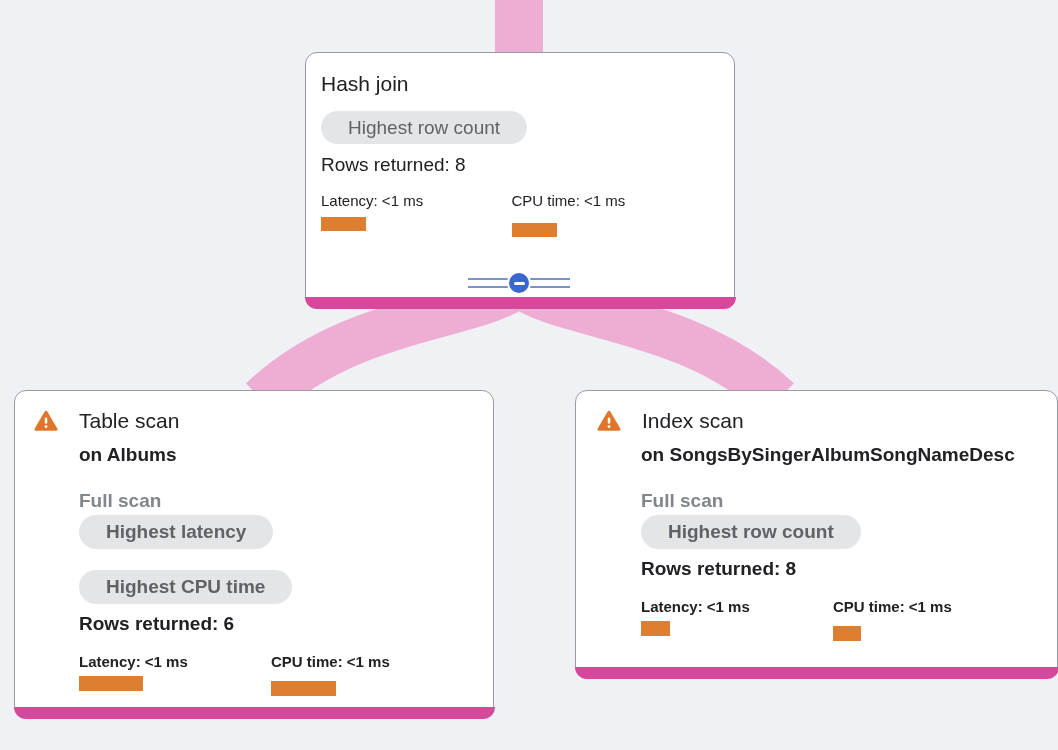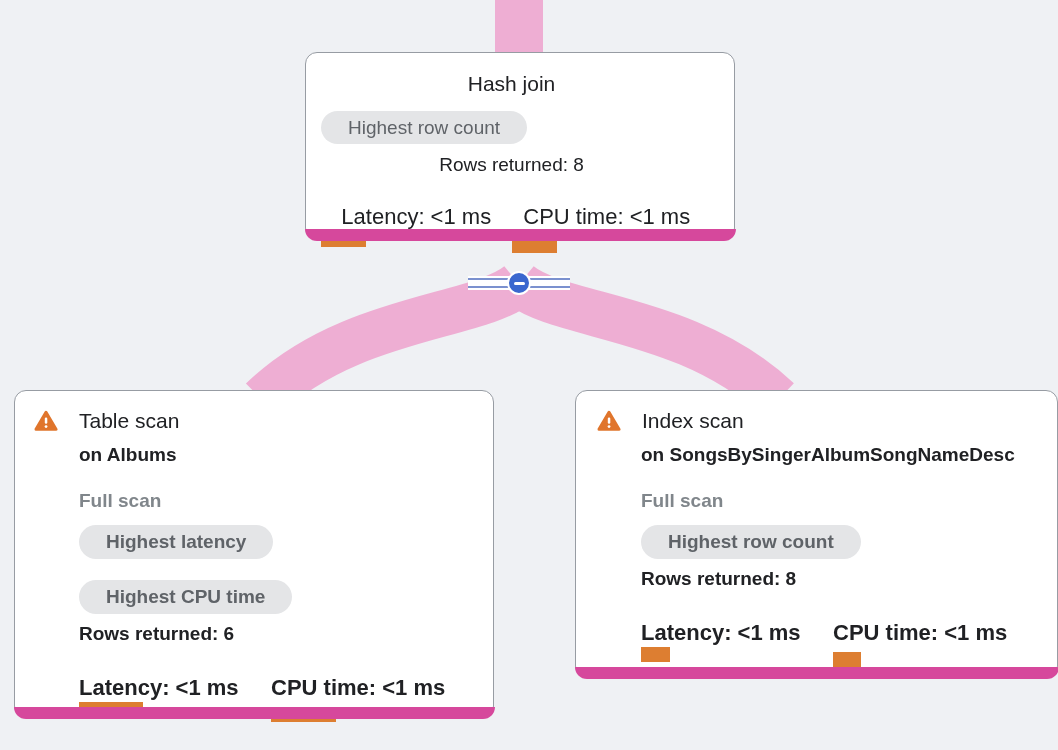--- a/index.html
+++ b/index.html
@@ -34,51 +34,50 @@
     background:#ffffff;
     border:1.5px solid var(--card-border);
     border-radius:12px;
     z-index:2;
   }
   .card-footer{
     position:absolute;left:-1.5px;right:-1.5px;bottom:-1.5px;height:12px;
     background:var(--accent-pink);
     border-radius:0 0 12px 12px;
   }
-  .card-hash{left:305px;top:52px;width:430px;height:188px;padding:18px 32px 0 15px;text-align:center;}
+  .card-hash{left:305px;top:52px;width:430px;height:256px;padding:18px 32px 0 15px;}
   .card-table{left:14px;top:390px;width:480px;height:328px;padding:16px 19px 0 19px;}
   .card-index{left:575px;top:390px;width:483px;height:288px;padding:16px 21px 0 21px;}
 
   .node-title{
     font-size:21px;font-weight:500;color:var(--text-dark);line-height:26px;
   }
   .node-header{display:flex;align-items:center;gap:21px;height:28px;}
   .node-content{margin-left:45px;font-weight:bold;}
   .card-index .node-content{margin-left:44px;}
 
   .subtitle{font-size:19px;color:var(--text-dark);line-height:28px;margin-top:6px;}
   .scan-type{font-size:19px;color:var(--text-gray);line-height:28px;margin-top:18px;}
 
   .badge{
     display:block;width:fit-content;
     background:var(--badge-bg);color:var(--badge-text);
     font-size:19px;line-height:34px;height:34px;
     padding:0 27px;border-radius:17px;
-    margin-top:10px;
   }
   .badge + .badge{margin-top:21px;}
   .card-hash .badge{margin-top:14px;height:33px;line-height:33px;}
 
   .rows-returned{font-size:19px;color:var(--text-dark);line-height:24px;margin-top:8px;}
   .card-hash .rows-returned{line-height:24px;margin-top:9px;}
 
   .metrics{display:flex;margin-top:14px;}
   .card-hash .metrics{margin-top:12px;}
   .metric-col{width:192px;}
-  .metric-label{display:block;font-size:22px;color:var(--text-dark);line-height:24px;margin-top:16px;}
+  .metric-label{display:block;font-size:15px;color:var(--text-dark);line-height:24px;}
   .metric-bar{height:15px;background:var(--bar-orange);margin-top:2px;}
   .card-hash .metric-bar{margin-top:4px;height:14px;}
   .metric-col.cpu .metric-bar{margin-top:7px;}
   .card-hash .metric-col.cpu .metric-bar{margin-top:10px;}
 
   .warning-icon{flex:0 0 24px;width:24px;height:22px;}
 
   .expander{
     position:absolute;left:468px;top:276px;width:102px;height:14px;z-index:3;
     background:linear-gradient(to bottom,

